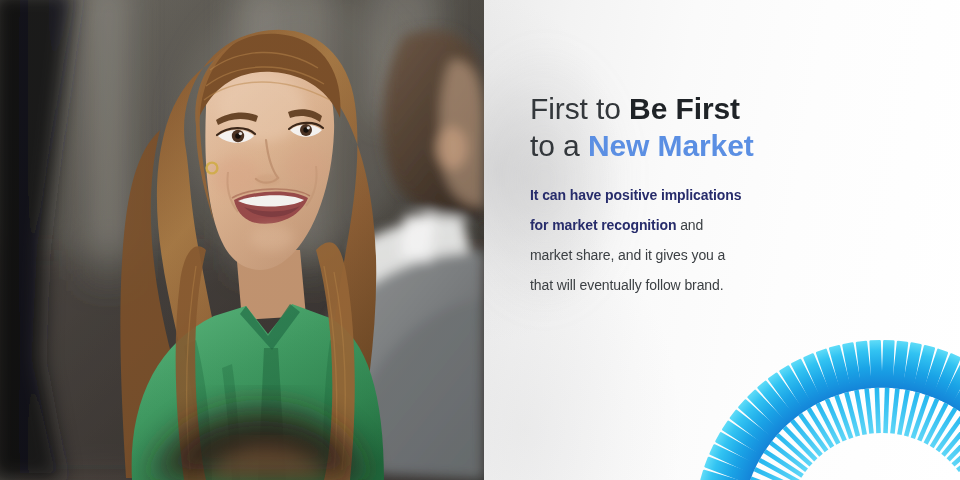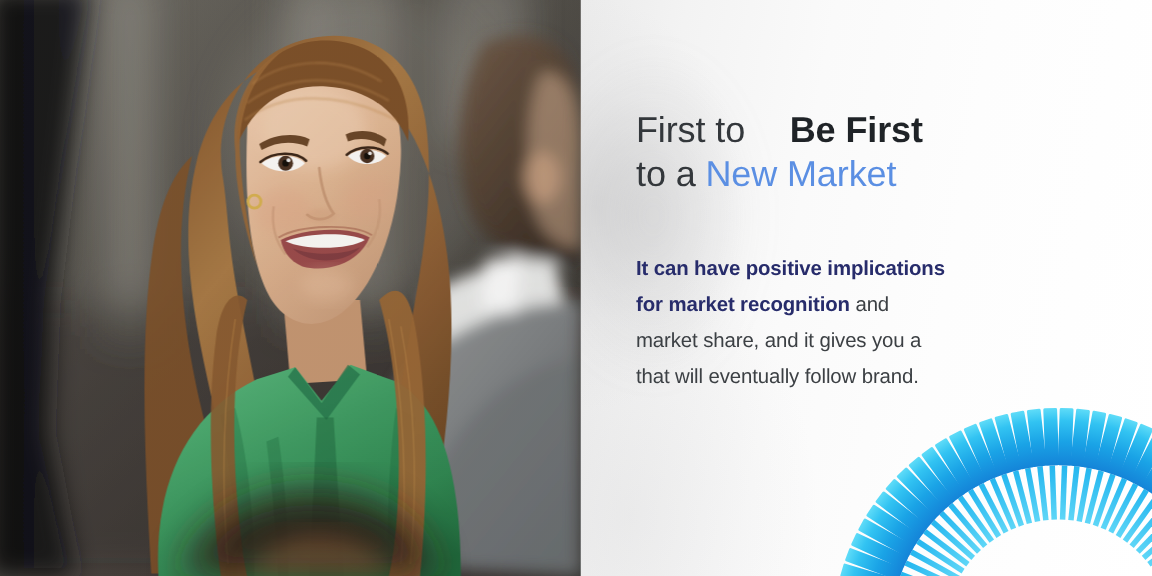--- a/index.html
+++ b/index.html
@@ -60,36 +60,35 @@
     font-size: 30px;
     line-height: 37px;
     font-weight: 400;
     color: #33373b;
     letter-spacing: -0.1px;
     white-space: nowrap;
   }
   .headline .hl-strong {
     font-weight: 700;
     color: #1f2327;
-    margin-left: 29px;
   }
   .headline .hl-accent {
-    font-weight: 400;
+    font-weight: 700;
     color: #5b8fe3;
     text-align: center;
   }
   .hl-line { display: block; }
 
   
   .body-copy {
     position: absolute;
     left: 46px;
-    top: 192px;
+    top: 166px;
     width: 420px;
-    font-size: 17px;
+    font-size: 14px;
     line-height: 30px;
     color: #3c4044;
     letter-spacing: -0.1px;
   }
   .body-copy .bc-strong {
     font-weight: 700;
     color: #272c6b;
   }
   .bc-line { display: block; white-space: nowrap; }
 

